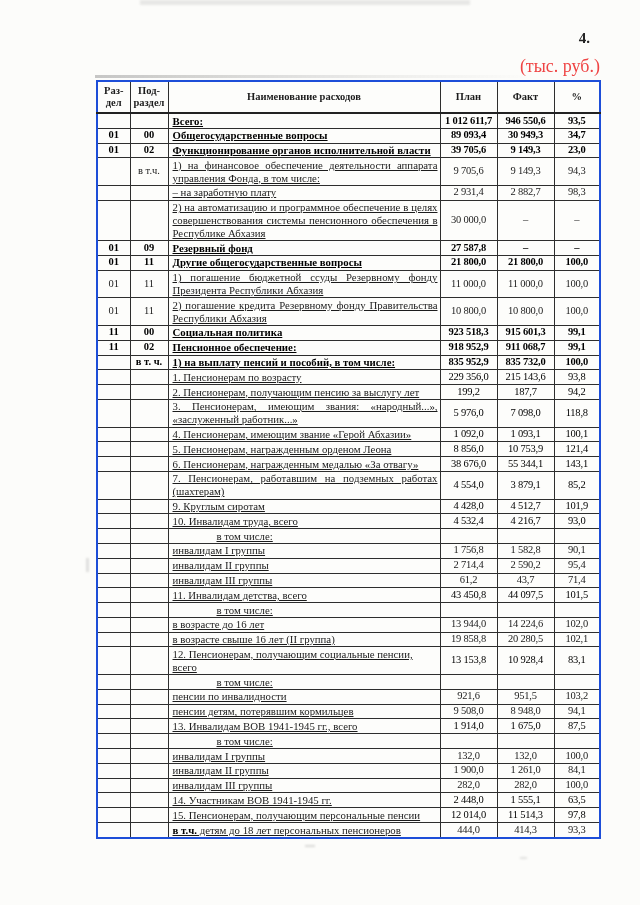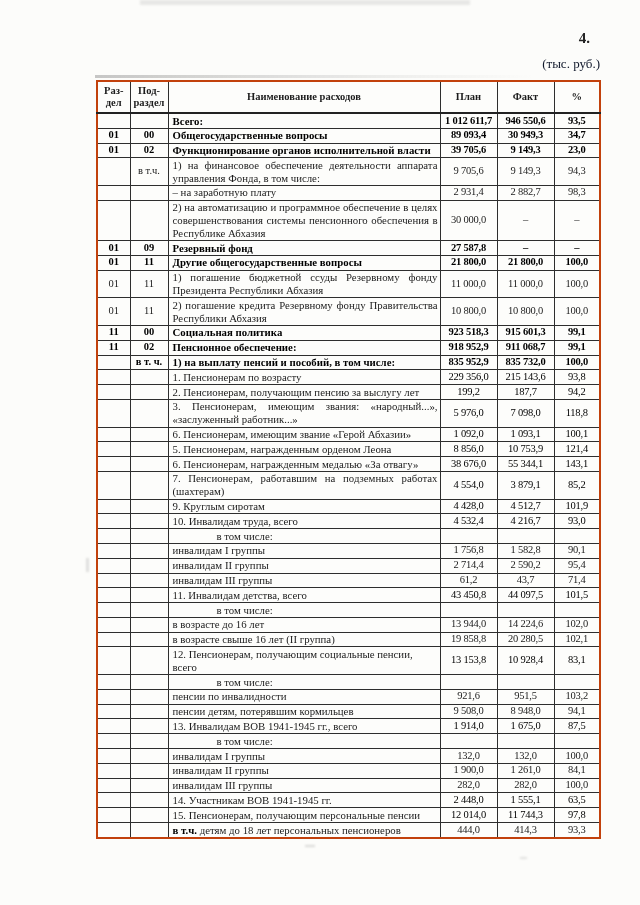--- a/index.html
+++ b/index.html
@@ -10,48 +10,48 @@
     font-family:"Liberation Serif","DejaVu Serif",serif;
     color:#1c1c1c;
     overflow:hidden;
   }
   .page-number{
     position:absolute;top:30px;right:50px;
     font-size:15px;font-weight:bold;color:#222;
   }
   .units-note{
     position:absolute;top:56px;right:40px;
-    font-size:13px;color:#0f172a;
+    font-size:18px;color:#ef4444;
   }
   table.expenses{
     position:absolute;left:96px;top:80px;
     width:503px;
     border-collapse:collapse;
     table-layout:fixed;
-    border:2px solid #c2410c;
+    border:2px solid #1d4ed8;
     background:#fdfdfb;
   }
   .expenses th,.expenses td{
     border:1px solid #2e2e2e;
     vertical-align:middle;
     overflow:hidden;
   }
   .expenses thead th{
     font-size:10.5px;font-weight:bold;text-align:center;
     line-height:12px;padding:3px 1px;
     border-bottom:2px solid #222;
     white-space:pre-line;
   }
   .col-r{width:33px;} .col-p{width:38px;} .col-name{width:272px;}
   .col-plan{width:57px;} .col-fakt{width:57px;} .col-pct{width:46px;}
   .expenses td{
     font-size:10.8px;line-height:12.8px;padding:0.5px 2px;
   }
   td.c-r,td.c-p{text-align:center;font-size:10.5px;}
-  td.c-name{text-align:left;padding-left:4px;}
+  td.c-name{text-align:left;padding-left:4px;text-decoration:underline;}
   td.c-name.justify{text-align:justify;text-align-last:left;}
   td.c-name.indent{padding-left:48px;}
   td.c-num{
     text-align:center;font-size:10.5px;letter-spacing:-0.2px;
     white-space:nowrap;padding:0.5px 1px;
   }
   tr.row-section td{font-weight:bold;color:#000;}
   tr.row-item td.c-num{font-weight:normal;color:#000;}
   td b{font-weight:bold;color:#000;}
   
@@ -227,21 +227,21 @@
           <td class="c-r"></td>
           <td class="c-p"></td>
           <td class="c-name justify">3. Пенсионерам, имеющим звания: «народный...», «заслуженный работник...»</td>
           <td class="c-num">5 976,0</td>
           <td class="c-num">7 098,0</td>
           <td class="c-num">118,8</td>
         </tr>
         <tr class="row-item">
           <td class="c-r"></td>
           <td class="c-p"></td>
-          <td class="c-name">6. Пенсионерам, имеющим звание «Герой Абхазии»</td>
+          <td class="c-name">4. Пенсионерам, имеющим звание «Герой Абхазии»</td>
           <td class="c-num">1 092,0</td>
           <td class="c-num">1 093,1</td>
           <td class="c-num">100,1</td>
         </tr>
         <tr class="row-item">
           <td class="c-r"></td>
           <td class="c-p"></td>
           <td class="c-name">5. Пенсионерам, награжденным орденом Леона</td>
           <td class="c-num">8 856,0</td>
           <td class="c-num">10 753,9</td>
@@ -421,21 +421,21 @@
           <td class="c-name">14. Участникам ВОВ 1941-1945 гг.</td>
           <td class="c-num">2 448,0</td>
           <td class="c-num">1 555,1</td>
           <td class="c-num">63,5</td>
         </tr>
         <tr class="row-item">
           <td class="c-r"></td>
           <td class="c-p"></td>
           <td class="c-name">15. Пенсионерам, получающим персональные пенсии</td>
           <td class="c-num">12 014,0</td>
-          <td class="c-num">11 744,3</td>
+          <td class="c-num">11 514,3</td>
           <td class="c-num">97,8</td>
         </tr>
         <tr class="row-plain">
           <td class="c-r"></td>
           <td class="c-p"></td>
           <td class="c-name"><b>в т.ч.</b> детям до 18 лет персональных пенсионеров</td>
           <td class="c-num">444,0</td>
           <td class="c-num">414,3</td>
           <td class="c-num">93,3</td>
         </tr>

